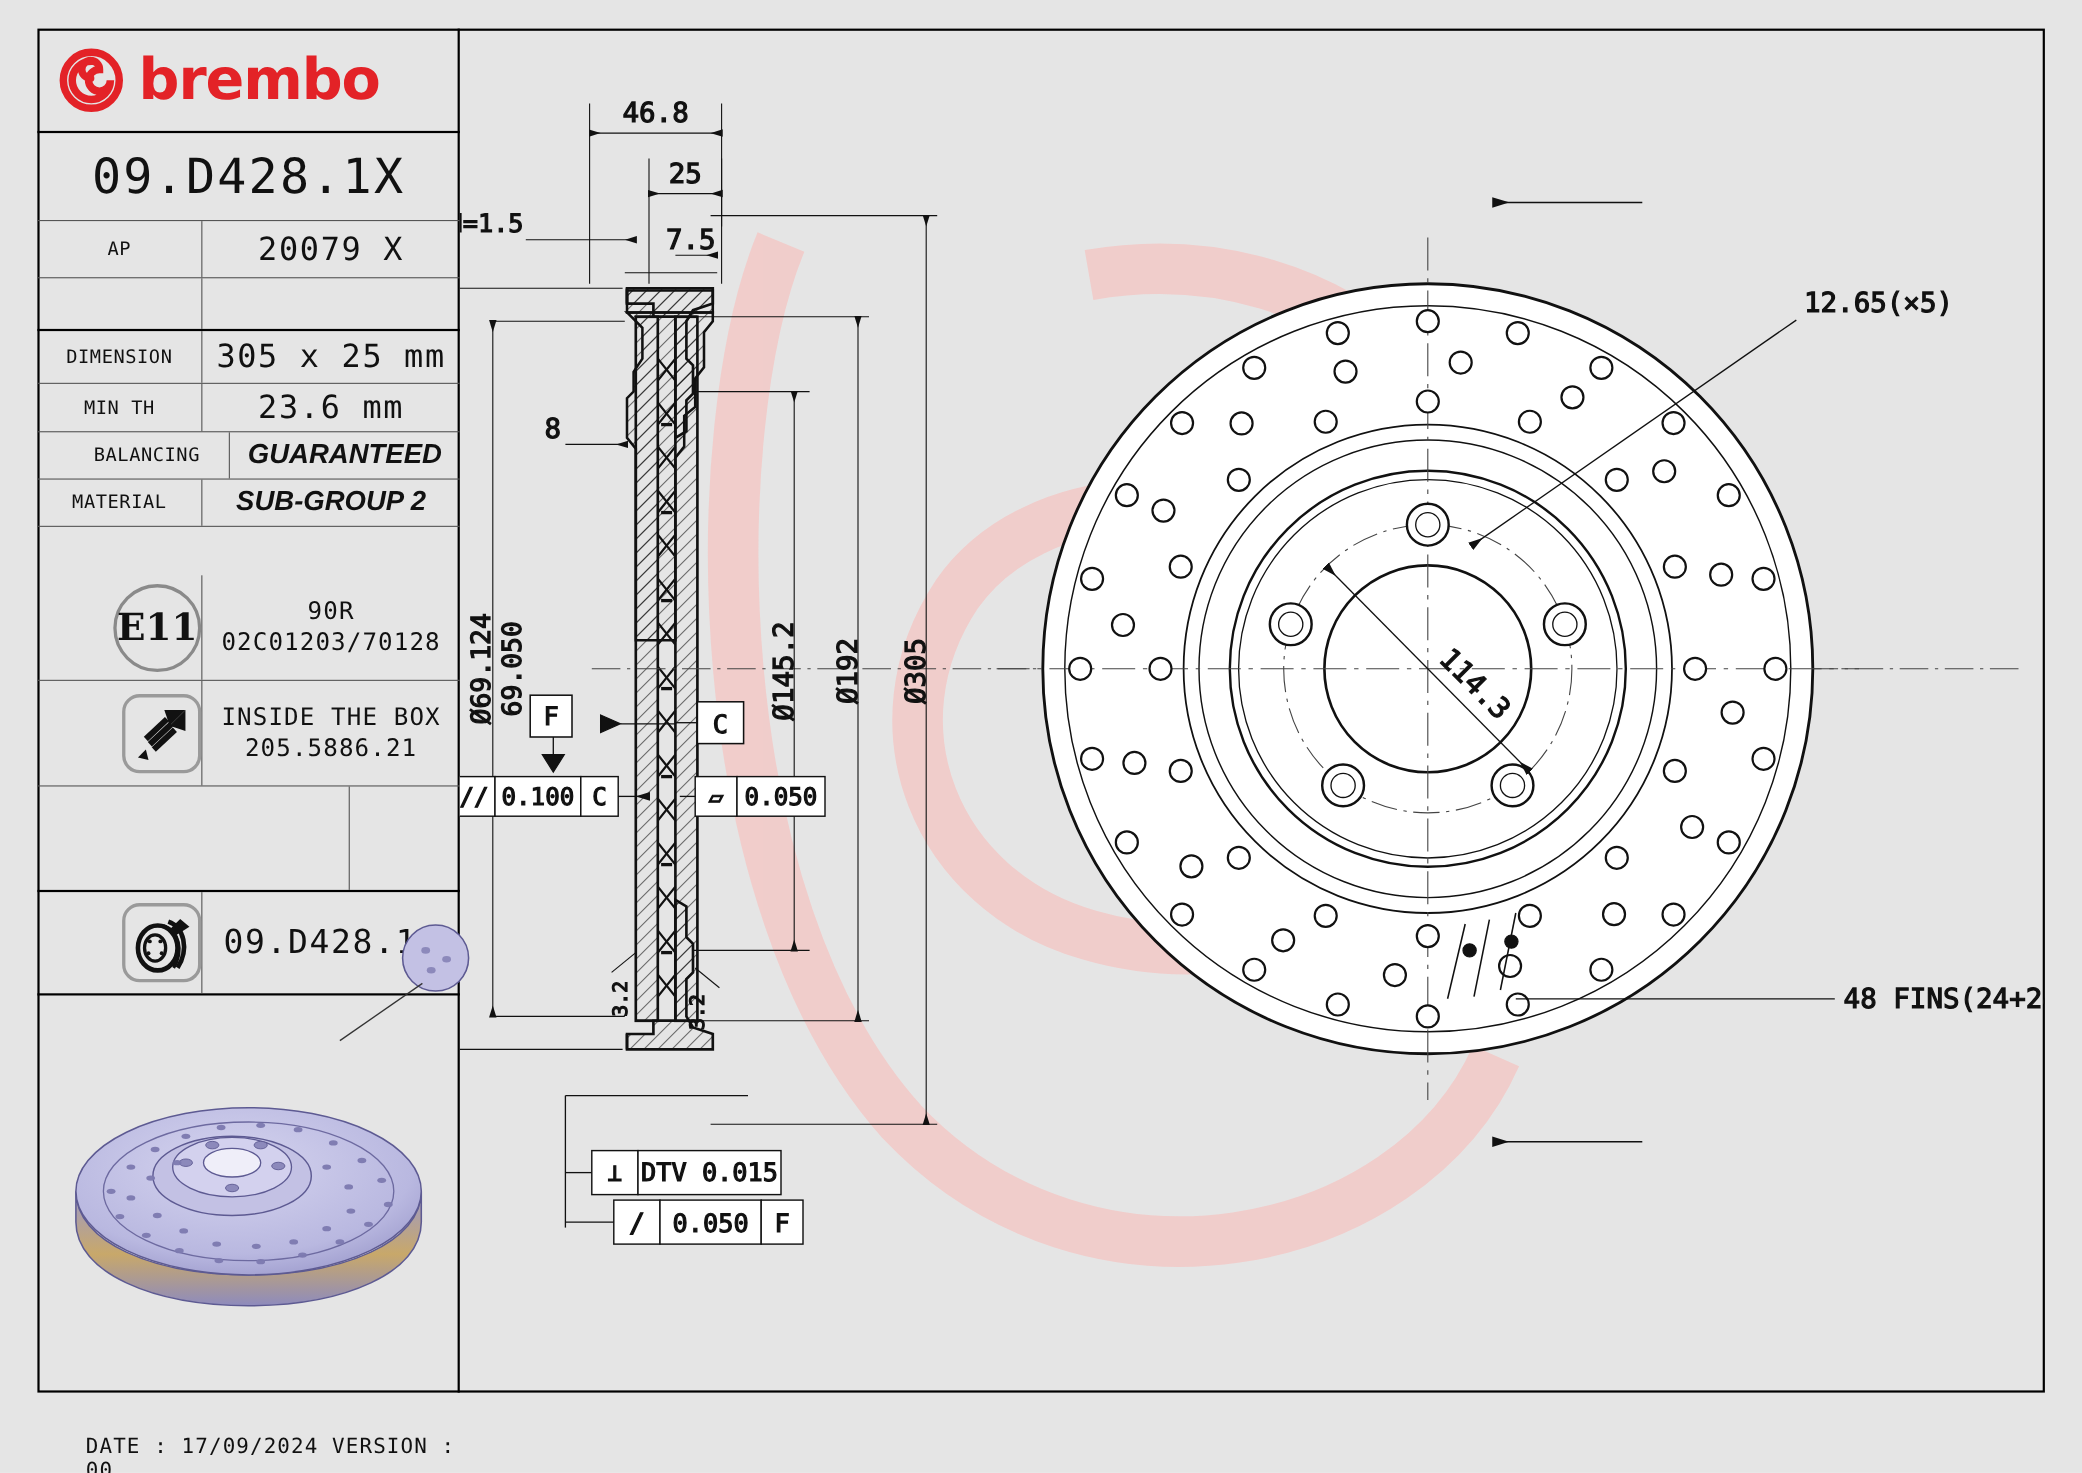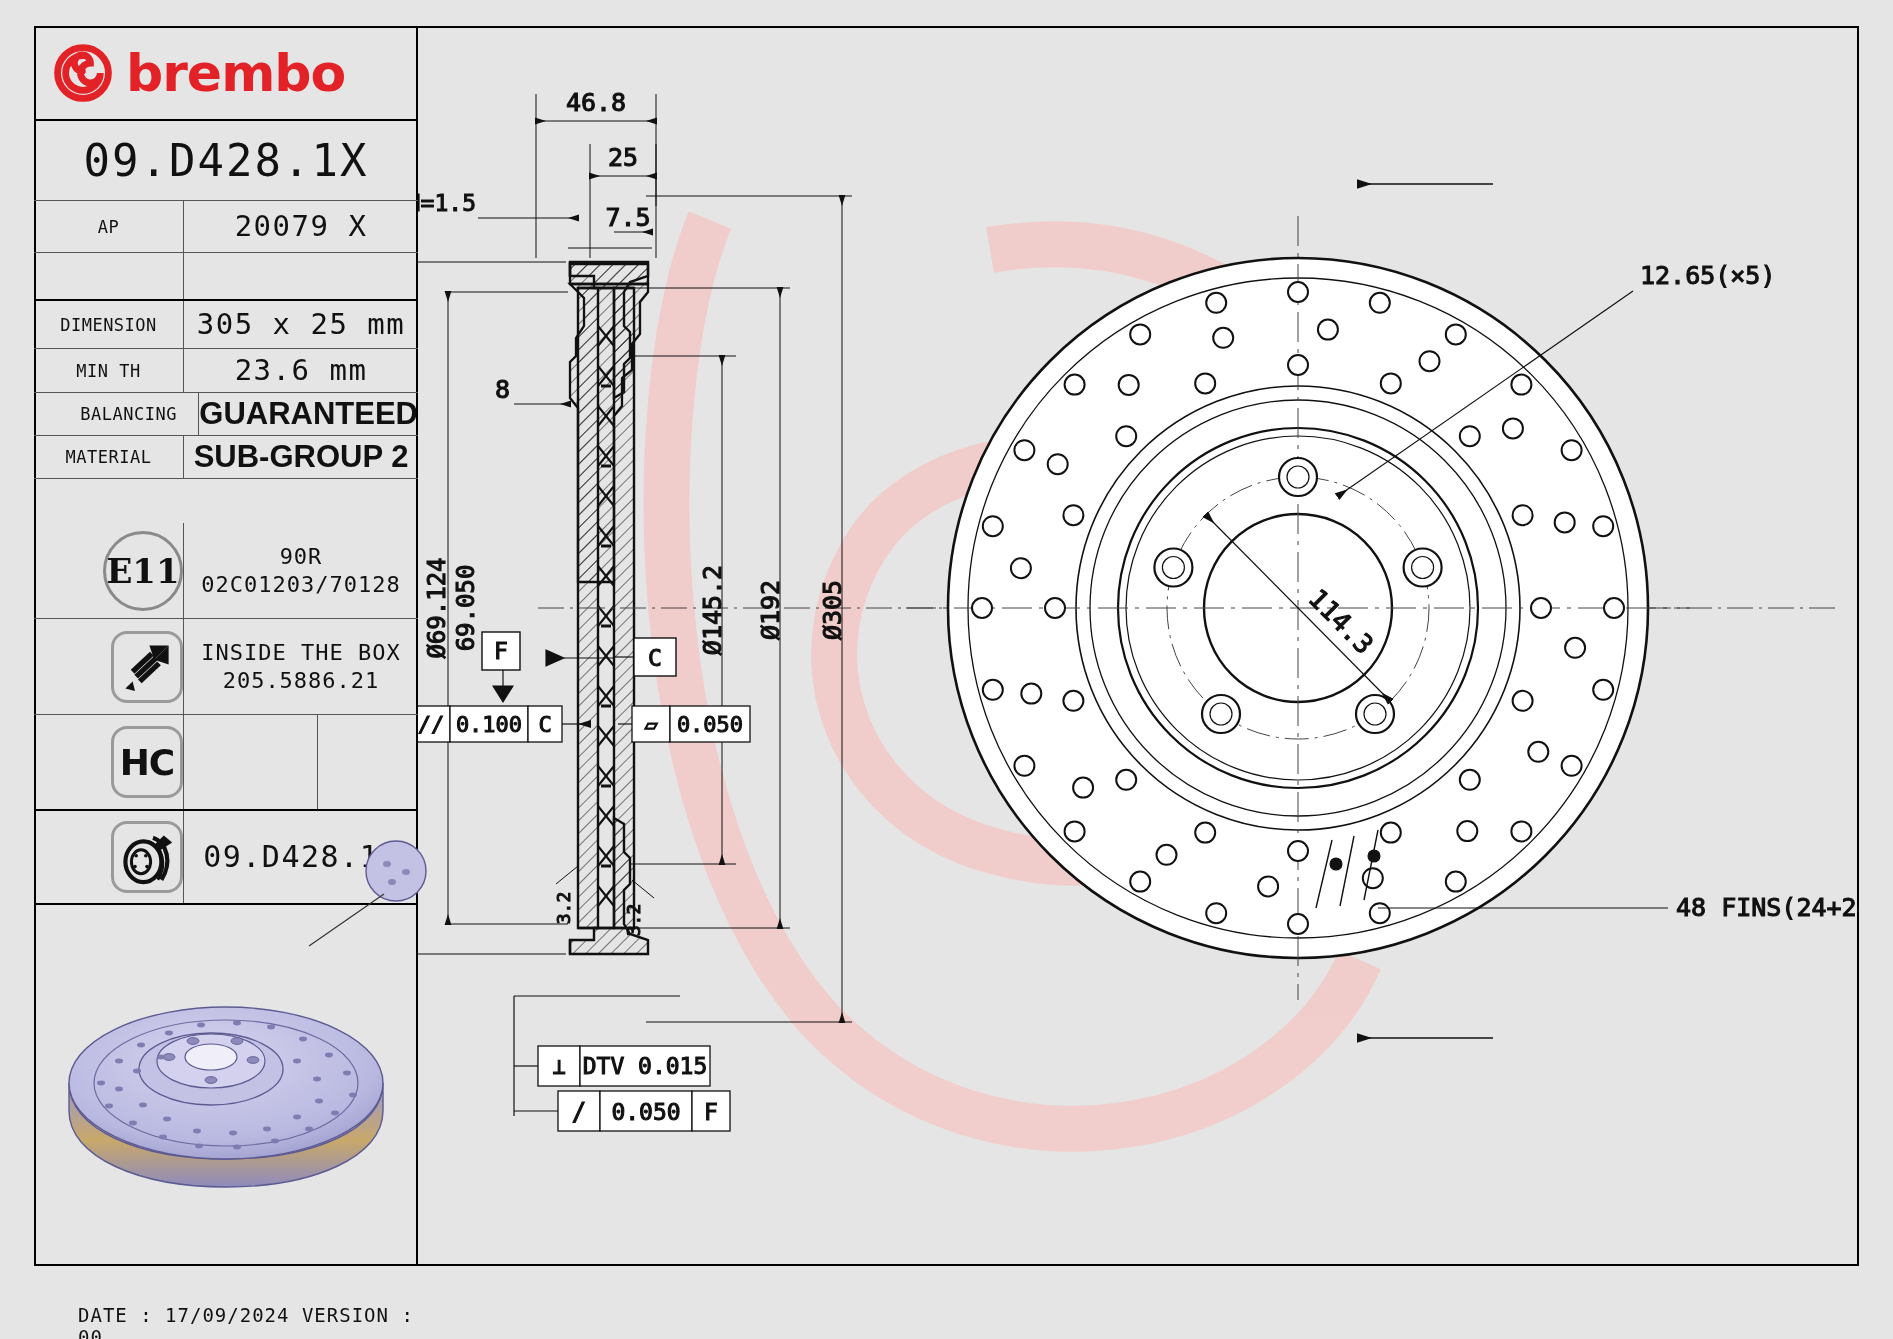--- a/index.html
+++ b/index.html
@@ -13,21 +13,21 @@
 
   
   .border{position:absolute;left:34px;top:26px;width:1825px;height:1240px;border:2px solid #000;box-sizing:border-box;}
 
   
   .tbl{position:absolute;left:34px;top:26px;width:384px;height:1240px;box-sizing:border-box;border-right:2px solid #000;}
   .row{position:absolute;left:0;width:384px;box-sizing:border-box;border-bottom:1px solid #555;display:flex;align-items:center;}
   .row.thick{border-bottom:2px solid #000;}
   .cellL{width:150px;height:100%;display:flex;align-items:center;justify-content:center;box-sizing:border-box;border-right:1px solid #555;font-size:17px;letter-spacing:.5px;color:#111;text-align:center;}
   .cellR{flex:1;height:100%;display:flex;align-items:center;justify-content:center;box-sizing:border-box;font-size:29px;letter-spacing:1.5px;color:#111;text-align:center;line-height:1.25;}
-  .cellR.sans{font-family:"Liberation Sans",sans-serif;font-weight:700;letter-spacing:0;font-size:31px;}
+  .cellR.sans{font-family:"Liberation Sans",sans-serif;font-weight:700;letter-spacing:0;font-size:25px;font-style:italic;}
   .cellR.two{flex-direction:column;font-size:22px;letter-spacing:1px;}
 
   
   .logorow{position:absolute;left:0;top:0;width:384px;height:95px;border-bottom:2px solid #000;box-sizing:border-box;display:flex;align-items:center;padding-left:18px;}
   .bmark{width:62px;height:62px;flex:0 0 62px;}
   .btext{margin-left:12px;font-family:"DejaVu Sans",sans-serif;font-weight:700;font-size:52px;color:#e32227;letter-spacing:-1px;line-height:1;}
 
   
   .pnrow{position:absolute;left:0;top:95px;width:384px;height:80px;border-bottom:1px solid #555;box-sizing:border-box;display:flex;align-items:center;justify-content:center;}
   .pnrow span{font-size:44px;letter-spacing:2px;color:#111;}
@@ -141,23 +141,20 @@
           </svg>
         </div>
       </div>
       <div class="cellR two">
         <div>INSIDE THE BOX</div>
         <div>205.5886.21</div>
       </div>
     </div>
 
     <div class="splitrow" style="top:689px;height:96px;">
-      <div class="iconcell">
-        <div class="sqicon hc">HC</div>
-      </div>
       <div class="mid"></div>
       <div class="right"></div>
     </div>
 
     <div class="row thick" style="top:785px;height:94px;">
       <div class="iconcell">
         <div class="sqicon">
           <svg viewBox="0 0 100 100">
             <ellipse cx="44" cy="58" rx="30" ry="34" fill="none" stroke="#111" stroke-width="7"></ellipse>
             <ellipse cx="40" cy="58" rx="16" ry="20" fill="none" stroke="#111" stroke-width="5"></ellipse>

